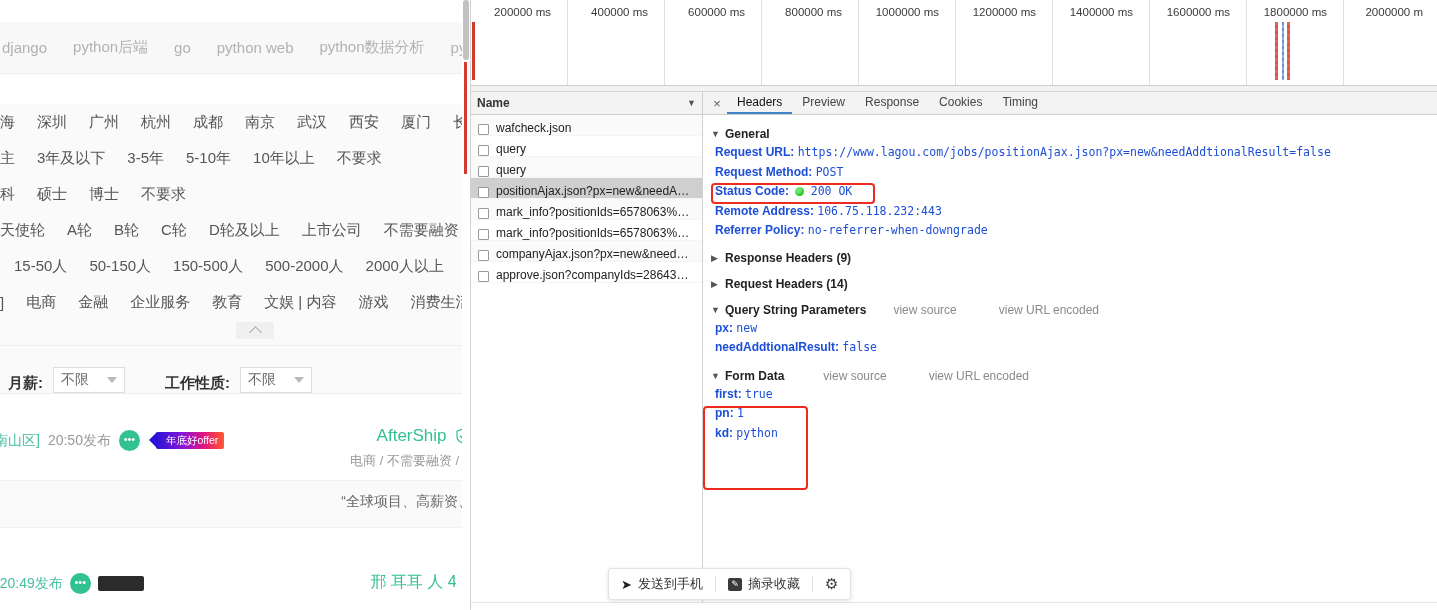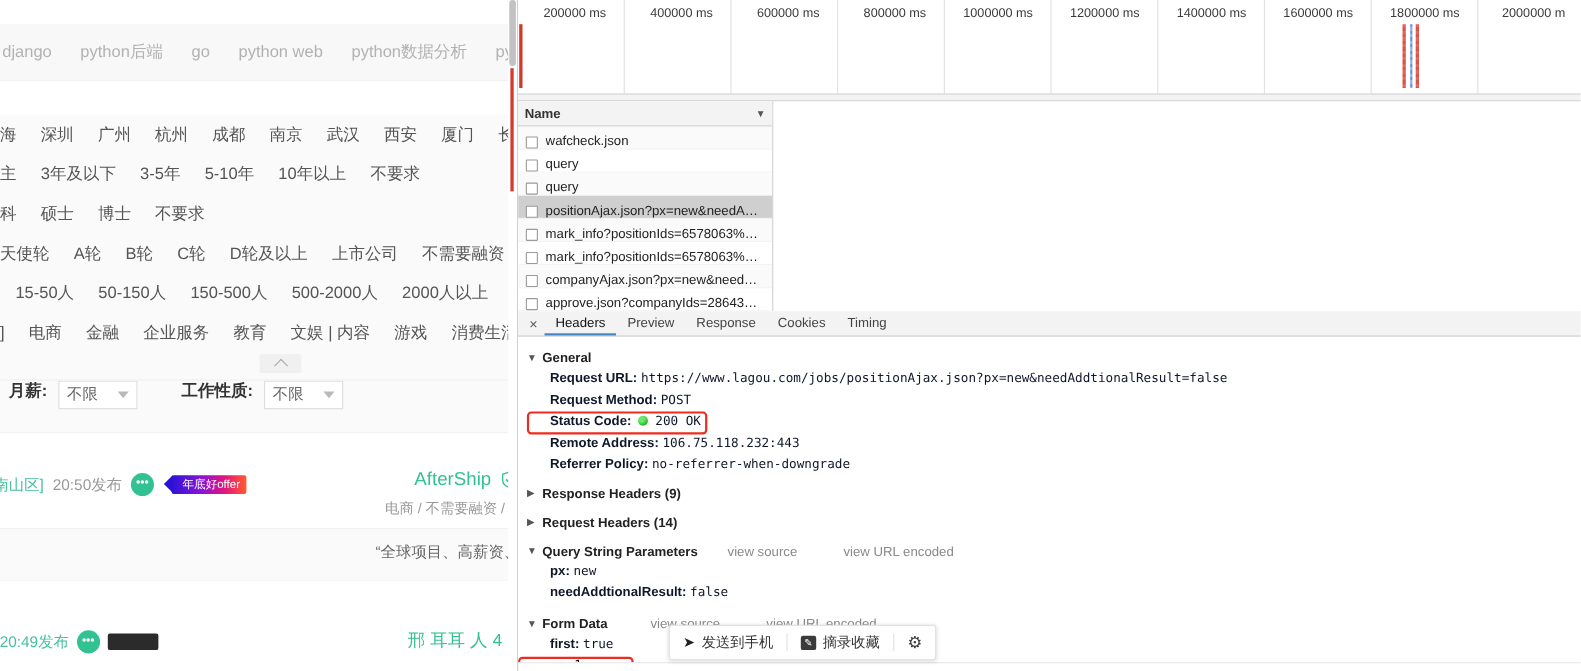--- a/index.html
+++ b/index.html
@@ -45,21 +45,21 @@
     width: 38px; height: 17px; background:#f0f0f0;
     border-radius: 2px 2px 0 0;
     display:flex; align-items:center; justify-content:center;
   }
   .chev-up {
     width: 9px; height: 9px; border-left: 1.6px solid #aaa; border-top: 1.6px solid #aaa;
     transform: rotate(45deg); margin-top: 3px;
   }
 
   .select-row {
-    display: flex; align-items: flex-start; height: 48px;
+    display: flex; align-items: flex-end; height: 48px;
     background: #fafafa; border-bottom:1px solid #eee;
     padding-left: 8px; gap: 10px; font-size: 15px;
   }
   .sel-label { font-weight: bold; color:#333; font-size: 15px; }
   .sel-box {
     width: 72px; height: 26px; background:#fff; border:1px solid #ddd;
     display:flex; align-items:center; justify-content:space-between;
     padding: 0 7px; font-size: 14px; color:#666;
   }
   .caret-dn {
@@ -153,21 +153,21 @@
     background: repeating-linear-gradient(180deg,#6b8fd6 0 3px,#8fb0e8 3px 6px);
     width: 2px;
   }
   #overview .left-red {
     position:absolute; left: 1px; top: 22px; width: 3px; height: 58px; background:#cf3a2c;
   }
 
   
   #ov-shade { height: 6px; background:#f3f3f3; border-bottom:1px solid #d5d5d5; }
 
-  #panes { display:flex; height: 518px; flex-direction: column; }
+  #panes { display:flex; height: 518px; }
 
   
   #reqlist {
     width: 232px; border-right: 1px solid #d0d0d0; background:#fff;
     display:flex; flex-direction:column;
   }
   .rl-head {
     height: 23px; background:#f3f3f3; border-bottom: 1px solid #cdcdcd;
     display:flex; align-items:center; padding: 0 6px;
     font-size: 12px; color:#333; font-weight: 600; justify-content: space-between;
@@ -205,21 +205,21 @@
 
   .dt-body { flex:1; overflow:hidden; padding: 8px 0 0 8px; position:relative; }
 
   .sec-head {
     display:flex; align-items:center; gap:5px;
     font-size: 12px; font-weight:bold; color:#222; margin: 4px 0 2px 0;
   }
   .tri { font-size: 9px; color:#555; width:9px; display:inline-block; }
   .sec-actions { display:flex; gap: 42px; margin-left: 22px; font-weight:normal; color:#8a8a8a; font-size:12px; }
 
-  .kv { font-size: 12px; margin: 3px 0 3px 21px; color:#0f172a; line-height: 1.35; }
+  .kv { font-size: 12px; margin: 3px 0 3px 4px; color:#1d4ed8; line-height: 1.35; }
   .kv b { font-weight: bold; }
   .kv .val { font-family:"DejaVu Sans Mono","Liberation Mono",monospace; font-size:11.5px; }
   .dot-green {
     display:inline-block; width:9px; height:9px; border-radius:50%;
     background: radial-gradient(circle at 35% 32%, #6ee56e 0 30%, #1fbf1f 70%, #0da10d 100%);
     vertical-align:-1px; margin: 0 3px;
   }
 
   .annot-box {
     position:absolute; border: 2.5px solid #ee2b1f; border-radius: 4px;

